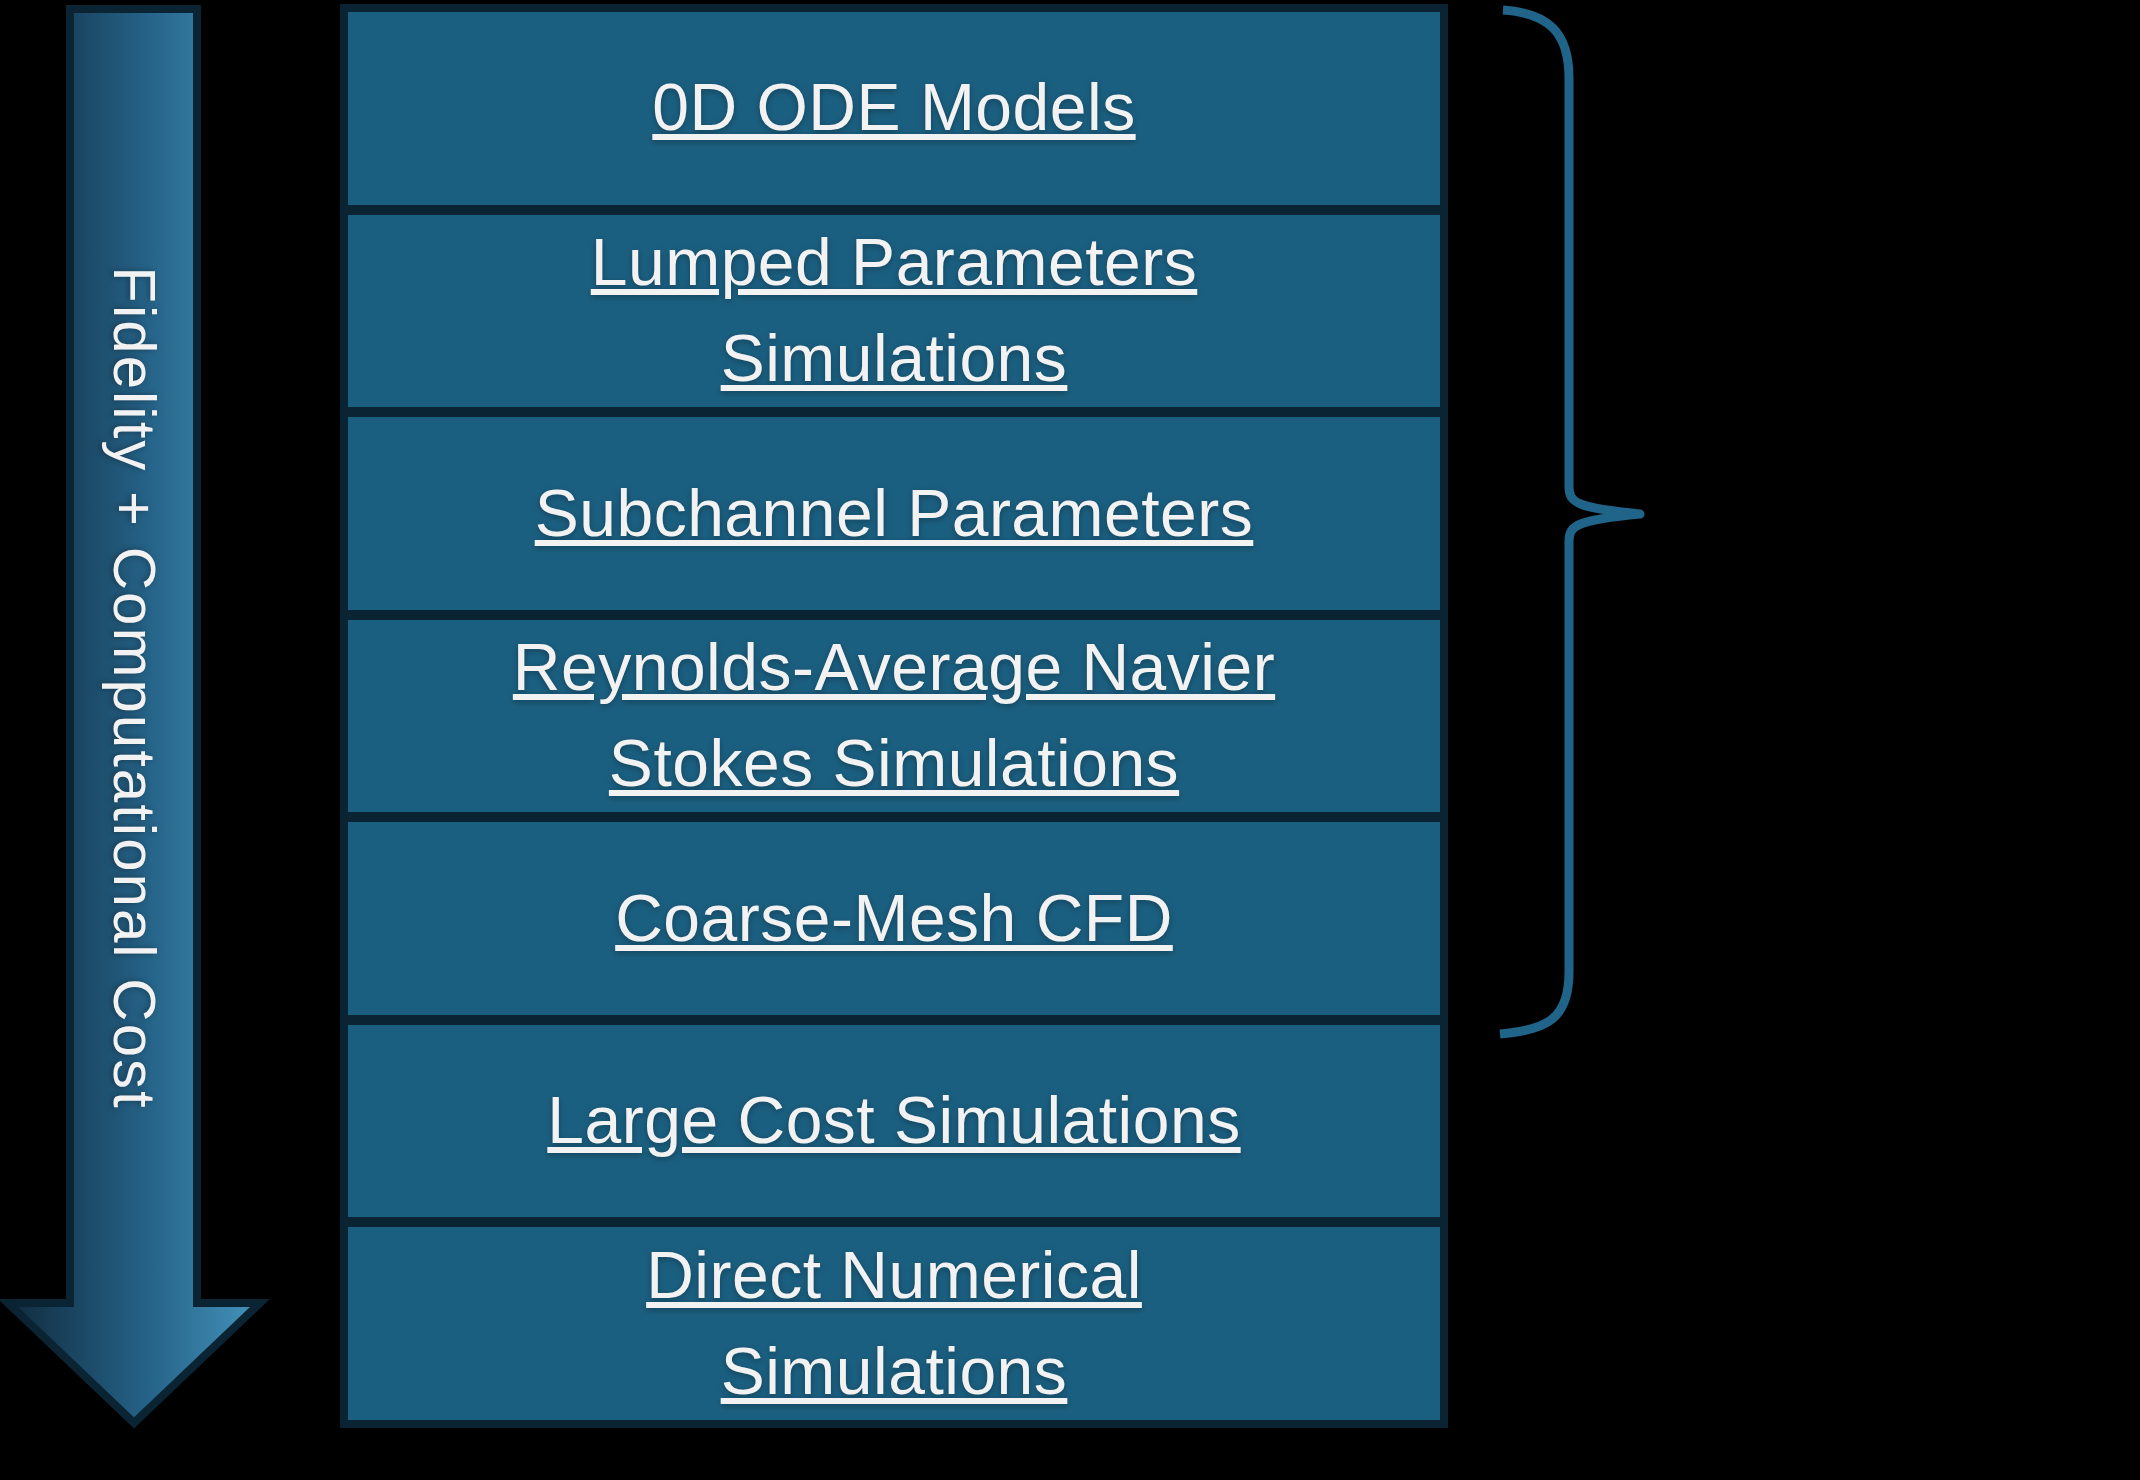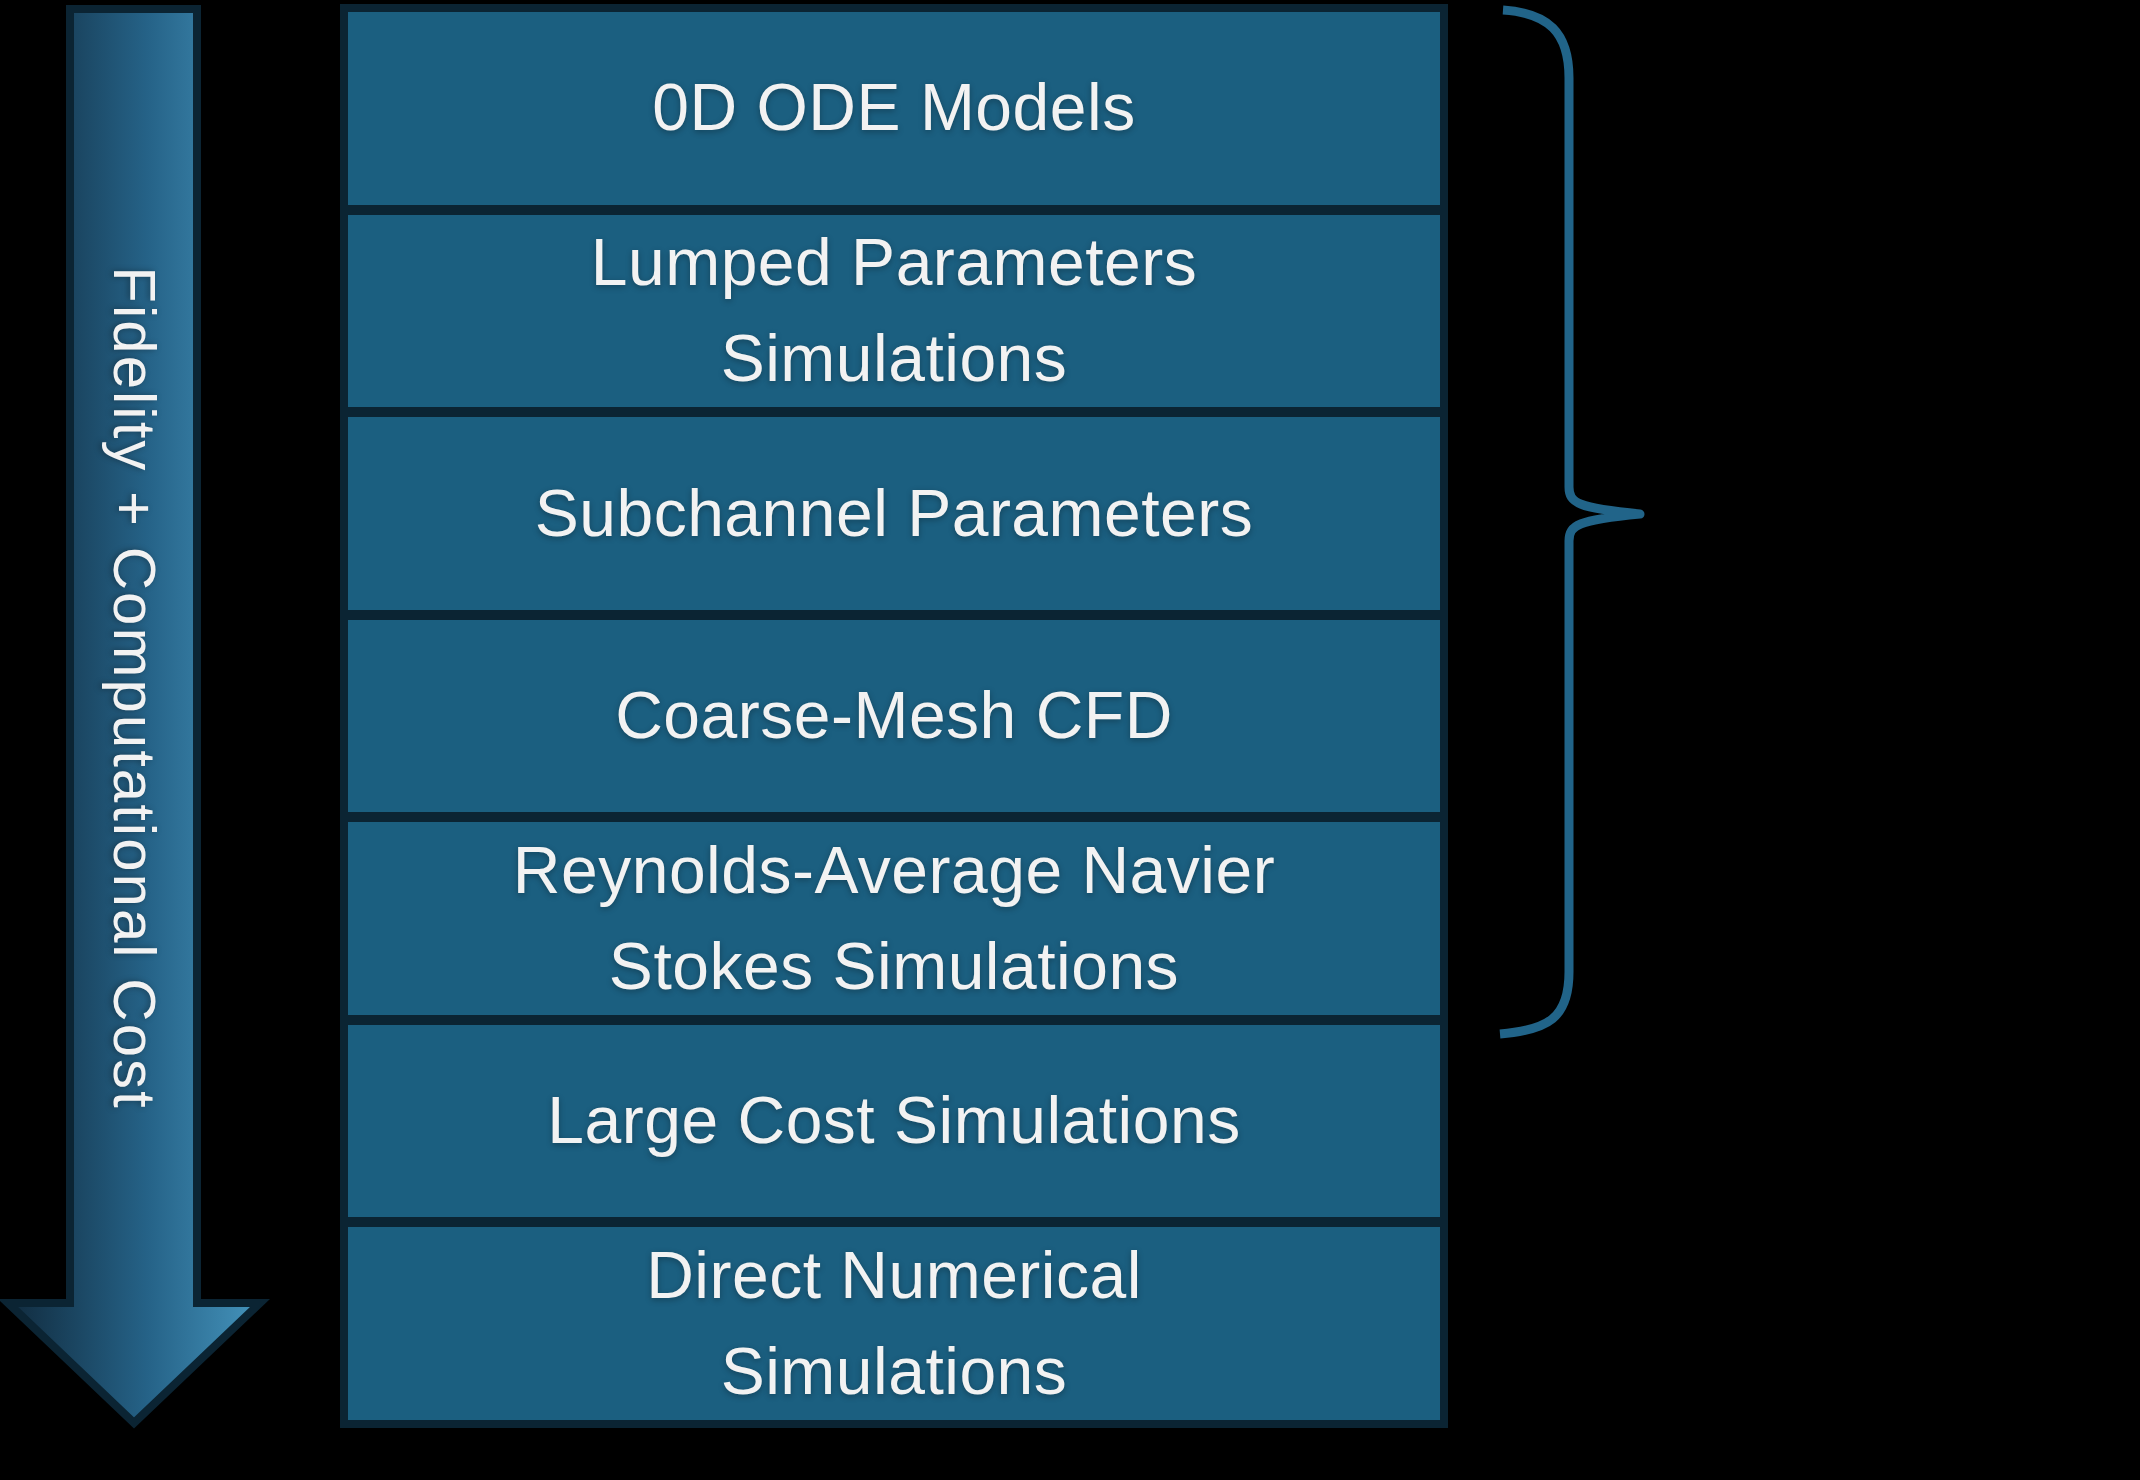--- a/index.html
+++ b/index.html
@@ -55,20 +55,21 @@
     color: #F2F2F2;
     display: flex;
     align-items: center;
     justify-content: center;
     text-align: center;
     font-size: 66px;
     line-height: 1.45;
     letter-spacing: 0.5px;
     white-space: pre-line;
     text-shadow: 0 2px 6px rgba(0,0,0,0.30);
+    text-decoration: underline;
   }
 
   
   .brace-layer {
     position: absolute;
     left: 0; top: 0;
     width: 2140px; height: 1480px;
     pointer-events: none;
   }
 </style>
@@ -89,23 +90,23 @@
       <polygon points="70,9 197,9 197,1303 260,1303 134,1423 8,1303 70,1303" fill="url(#arrowGrad)" stroke="#0B2433" stroke-width="8" stroke-linejoin="miter"></polygon>
     </svg>
     <div class="arrow-label">Fidelity + Computational Cost</div>
   </div>
 
   <div class="stack">
       <div class="box">0D ODE Models</div>
       <div class="box">Lumped Parameters
 Simulations</div>
       <div class="box">Subchannel Parameters</div>
-      <div class="box">Coarse-Mesh CFD</div>
       <div class="box">Reynolds-Average Navier
 Stokes Simulations</div>
+      <div class="box">Coarse-Mesh CFD</div>
       <div class="box">Large Cost Simulations</div>
       <div class="box">Direct Numerical
 Simulations</div>
     </div>
 
   <div class="brace-layer">
     <svg width="2140" height="1480" viewBox="0 0 2140 1480">
       <path d="M 1503 10
                C 1548 13 1569 32 1569 78
                L 1569 487

